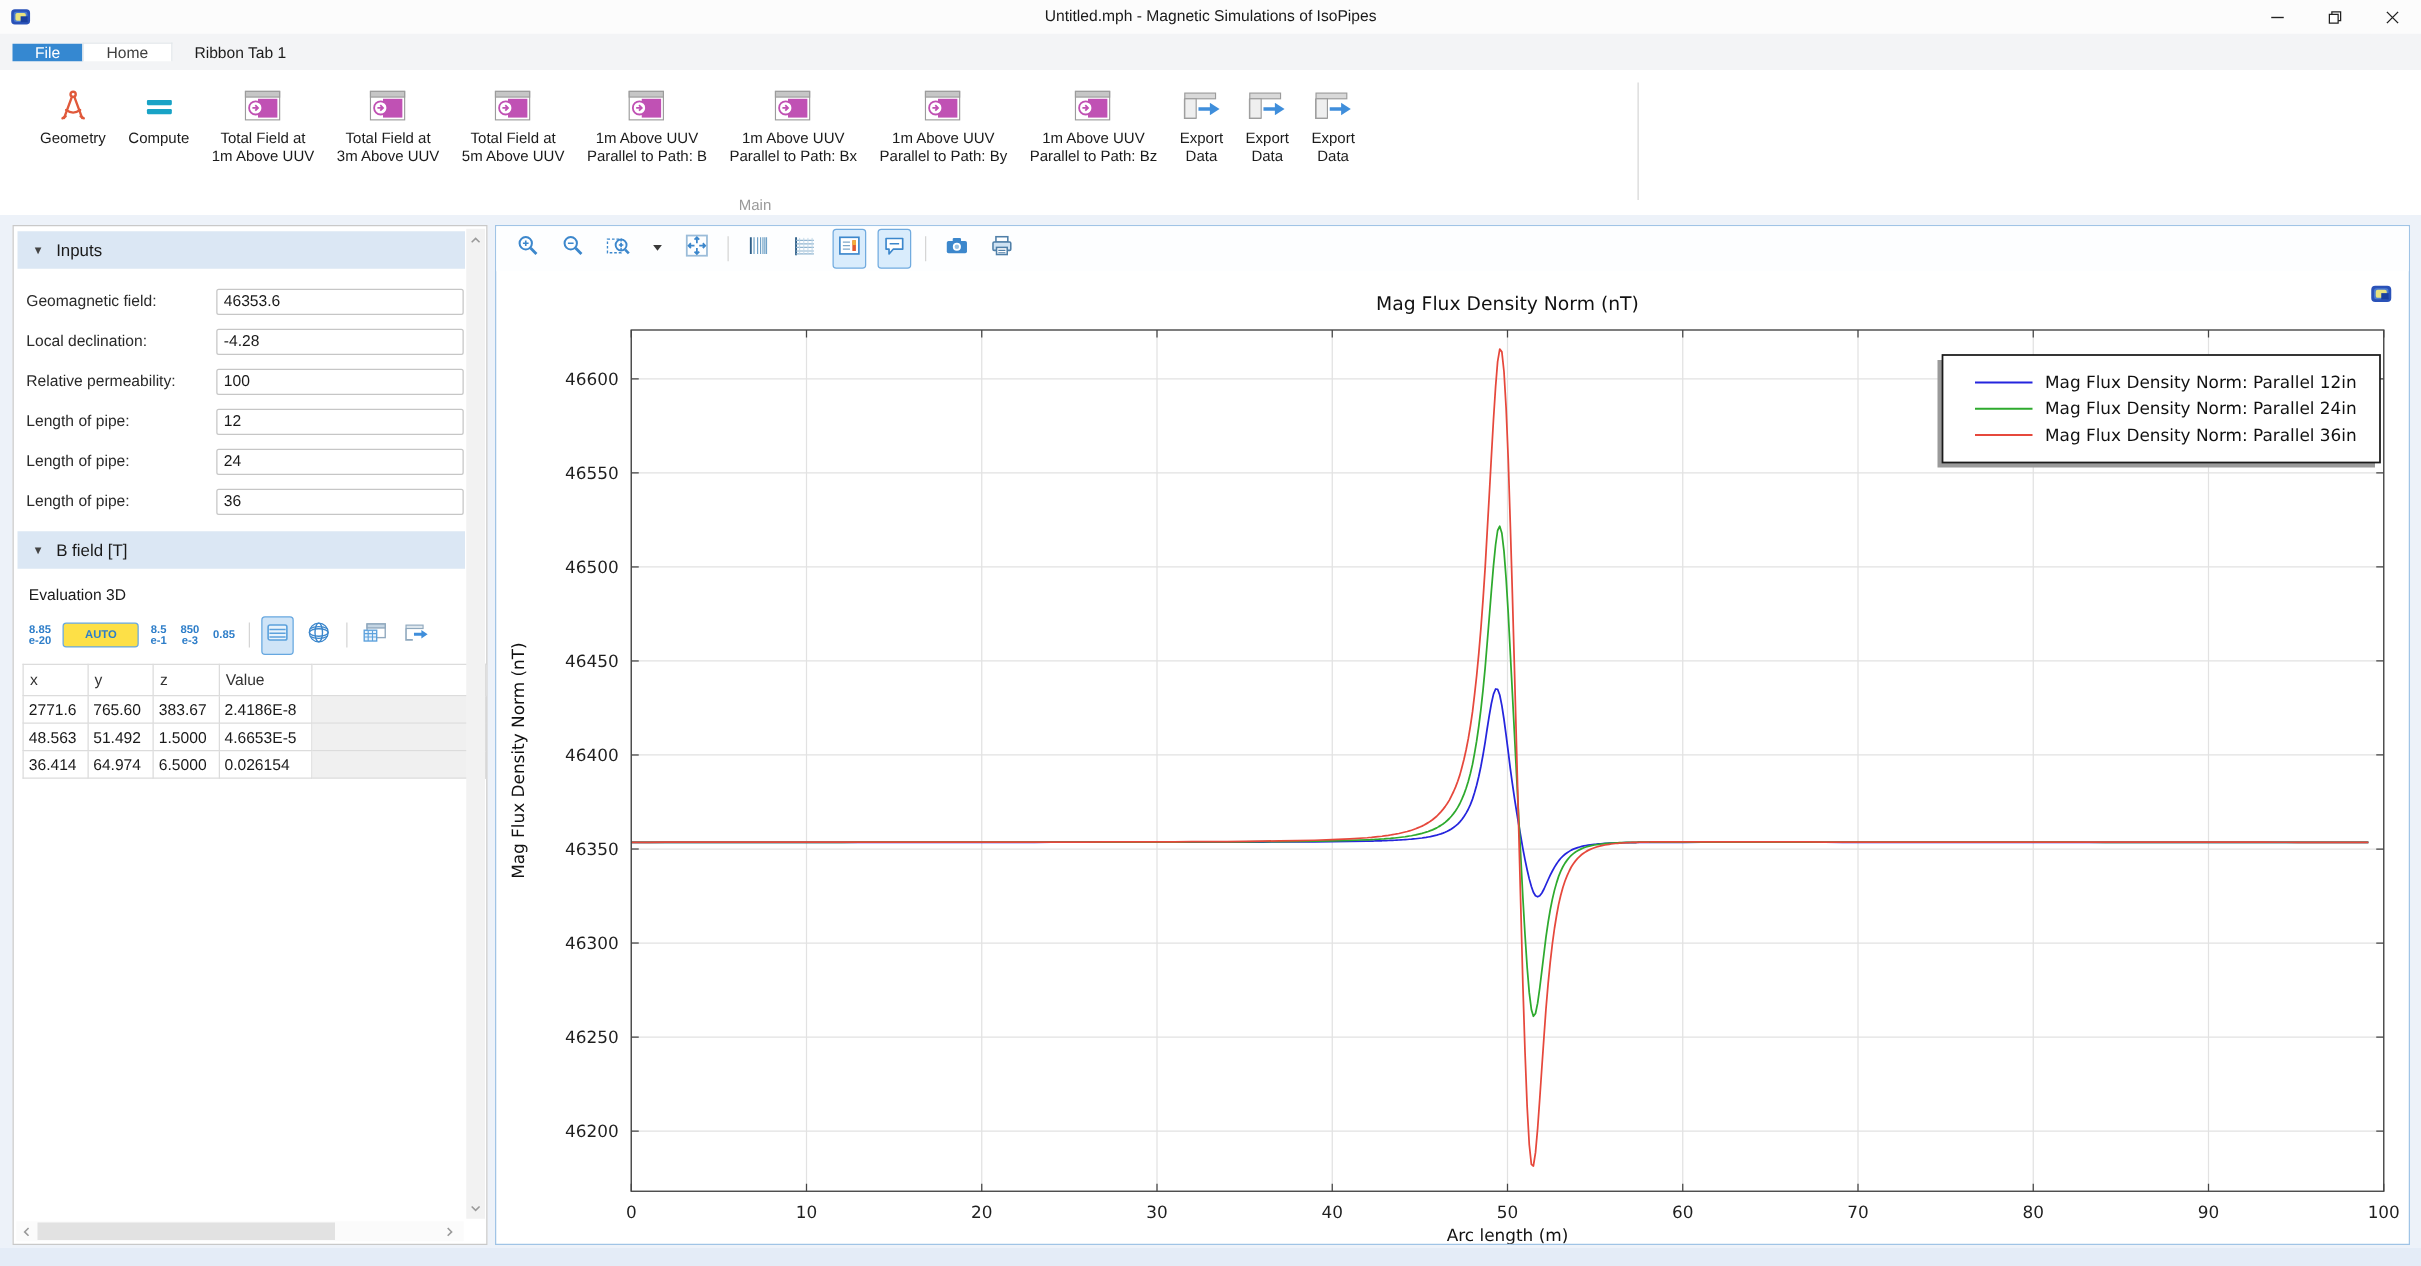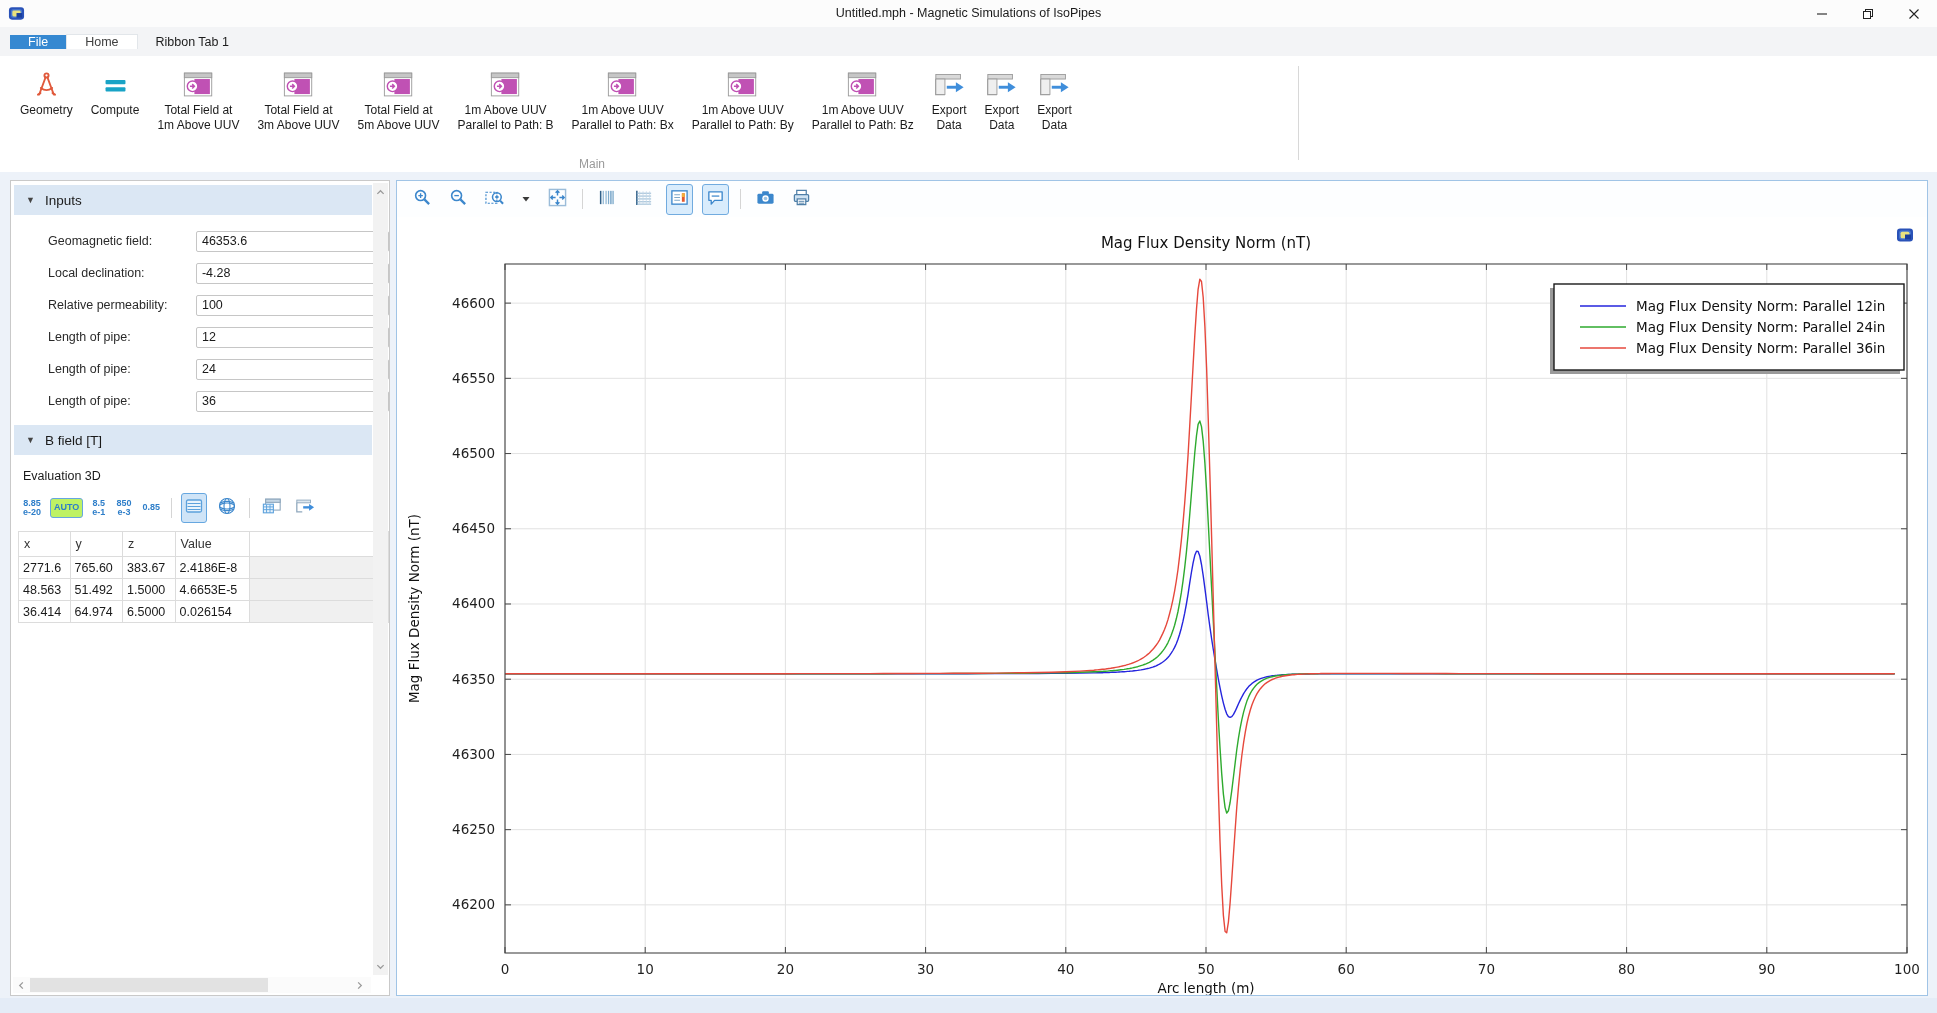--- a/index.html
+++ b/index.html
@@ -15,45 +15,45 @@
   .winbtn svg{width:12px;height:12px;}
 
   
   .tabstrip{position:absolute;top:27px;left:0;right:0;height:29px;background:#f3f4f6;display:flex;align-items:center;}
   .tab{padding:0 18px;display:flex;align-items:center;font-size:12.5px;cursor:default;}
   .tab-file{background:#3588d1;color:#fff;margin-left:10px;}
   .tab-home{background:#ffffff;color:#404040;border:1px solid #e2e6ea;border-bottom:none;}
   .tab-r1{color:#1c1c1c;}
 
   
-  .ribbon{position:absolute;top:56px;left:0;right:0;height:116px;background:#fff;border-bottom:1px solid #6d28d9;}
+  .ribbon{position:absolute;top:56px;left:12px;right:0;height:116px;background:#fff;border-bottom:1px solid #6d28d9;}
   .ribbon-buttons{position:absolute;left:12px;top:5px;display:flex;gap:2px;align-items:flex-start;}
   .ribbon-btn{display:flex;flex-direction:column;align-items:center;padding:3px 7px;border:1px solid transparent;border-radius:2px;}
   .ribbon-btn .ico{height:38px;display:flex;align-items:center;justify-content:center;}
   .ribbon-btn .ico svg{width:31px;height:29px;}
   .rlbl{font-size:12px;line-height:15px;text-align:center;color:#1b1b1b;white-space:nowrap;}
   .ribbon-vsep{position:absolute;left:1298px;top:10px;width:1px;height:94px;background:#d8d8d8;}
   .group-label{position:absolute;left:12px;bottom:1px;width:1160px;text-align:center;font-size:12px;color:#9a9a9a;}
 
   
   .workspace{position:absolute;top:172px;left:0;right:0;bottom:15px;background:#edf2f9;}
   .bottombar{position:absolute;left:0;right:0;bottom:0;height:15px;background:#e4ecf7;}
 
   
   .sidebar{position:absolute;left:10px;top:8px;width:380px;bottom:2px;background:#fff;border:1px solid #c9c9c9;box-sizing:border-box;}
   .sec-hdr{margin:4px 17px 0 3px;height:30px;background:#dbe7f4;display:flex;align-items:center;font-size:13.5px;color:#1a1a1a;}
   .sec-hdr .tri{margin:0 10px 0 12px;font-size:9px;color:#444;}
   .fields{padding:10px 0 4px 0;}
   .field-row{height:32px;display:flex;align-items:center;padding-left:10px;}
-  .field-row label{width:152px;font-size:12.5px;color:#2a2a2a;margin-left:27px;}
+  .field-row label{width:152px;font-size:12.5px;color:#2a2a2a;}
   .field-row input{width:186px;height:19px;border:1px solid #c6c6c6;border-radius:2px;font-family:"Liberation Sans",sans-serif;font-size:12.5px;padding:0 5px;color:#1a1a1a;}
   .subtitle{margin:14px 0 0 12px;font-size:12.5px;color:#1a1a1a;}
   .bf-toolbar{margin:10px 0 0 10px;height:30px;display:flex;align-items:center;gap:7px;}
   .fmt-btn{color:#2e7ec9;font-size:9px;line-height:9.5px;font-weight:700;text-align:center;padding:2px 1px;border:1px solid transparent;border-radius:3px;}
-  .fmt-btn.active{background:#bef264;border-color:#66a7e0;padding:4px 3px;}
+  .fmt-btn.active{background:#fde047;border-color:#66a7e0;padding:4px 17px;}
   .ico-btn{padding:2px;border:1px solid transparent;border-radius:3px;display:flex;align-items:center;}
   .ico-btn svg{width:20px;height:20px;}
   .ico-btn.active{background:#cfe4f7;border-color:#66a7e0;}
   .bf-sep{width:1px;height:20px;background:#d5d5d5;margin:0 2px;}
   .bf-table{border-collapse:collapse;margin:8px 0 0 7px;table-layout:fixed;}
   .bf-table th{font-weight:normal;text-align:left;height:24px;border:1px solid #dcdcdc;font-size:12.5px;padding:0 0 0 5px;color:#333;background:#fff;}
   .bf-table td{height:21px;border:1px solid #dcdcdc;font-size:12.5px;padding:0 0 0 4px;color:#1a1a1a;background:#fff;white-space:nowrap;overflow:hidden;}
   .bf-table td.extra{background:#f0f0f0;}
   .vscroll{position:absolute;top:2px;right:1px;width:15px;bottom:20px;background:#f2f2f2;}
   .vscroll .chev{position:absolute;left:0;width:15px;height:16px;display:flex;align-items:center;justify-content:center;}

